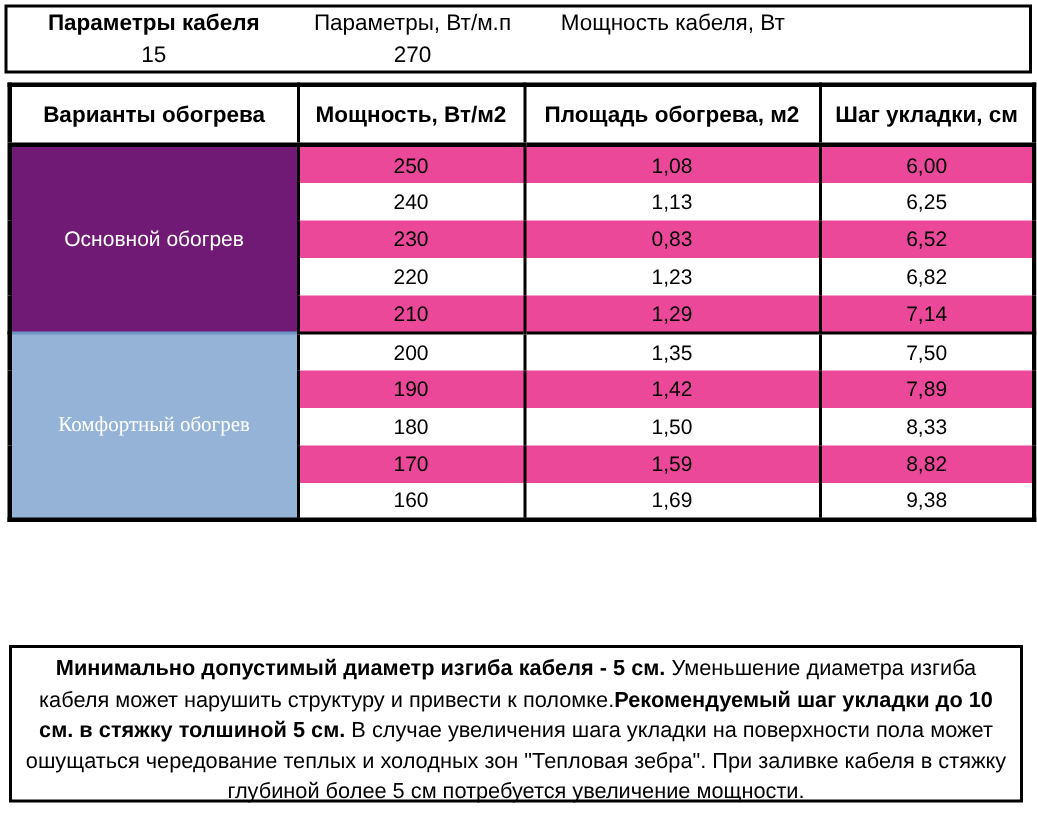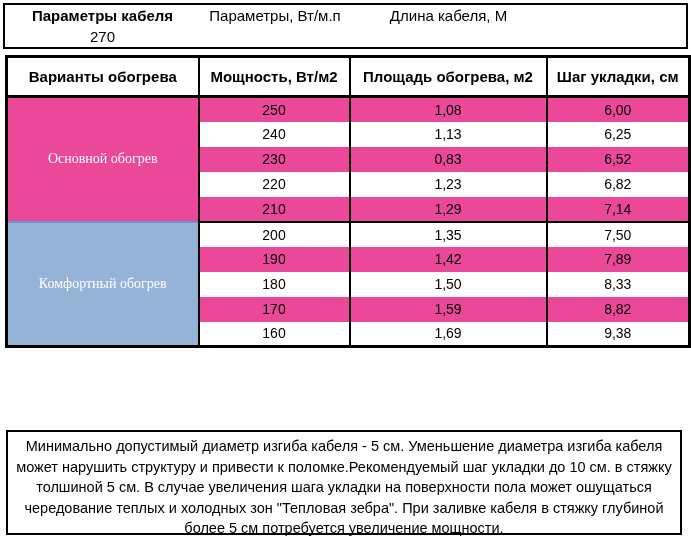--- a/index.html
+++ b/index.html
@@ -65,51 +65,52 @@
 
   
   .note-box {
     position: absolute; left: 6px; top: 430px; width: 676px; height: 105px;
     border: 2px solid #000;
     padding: 4px 8px;
     font-size: 14.5px;
     line-height: 20.5px;
     text-align: center;
   }
-  .note-box b { font-weight: normal; margin-top: 24px; }
+  .note-box b { font-weight: bold; margin-top: 24px; }
 </style>
 </head>
 <body>
 
 <div class="params-table">
   <div class="params-cell bold">Параметры кабеля</div>
   <div class="params-cell">Параметры, Вт/м.п</div>
-  <div class="params-cell">Длина кабеля, М</div>
+  <div class="params-cell">Мощность кабеля, Вт</div>
   <div class="params-cell"></div>
+  <div class="params-cell">15</div>
   <div class="params-cell">270</div>
 </div>
 
 <table class="main-table">
   <colgroup>
     <col class="c0">
       <col class="c1">
       <col class="c2">
       <col class="c3">
   </colgroup>
   <thead>
     <tr>
       <th>Варианты обогрева</th>
       <th>Мощность, Вт/м2</th>
       <th>Площадь обогрева, м2</th>
       <th>Шаг укладки, см</th>
     </tr>
   </thead>
   <tbody id="main-tbody">
       <tr class="stripe">
-        <td rowspan="5" class="section-cell s0" style="background: #ec4899; font-family: Liberation Serif, serif;">Основной обогрев</td>
+        <td rowspan="5" class="section-cell s0" style="background: #701a75;">Основной обогрев</td>
         <td class="data-cell">250</td>
         <td class="data-cell">1,08</td>
         <td class="data-cell">6,00</td>
       </tr>
       <tr>
         <td class="data-cell">240</td>
         <td class="data-cell">1,13</td>
         <td class="data-cell">6,25</td>
       </tr>
       <tr class="stripe">

